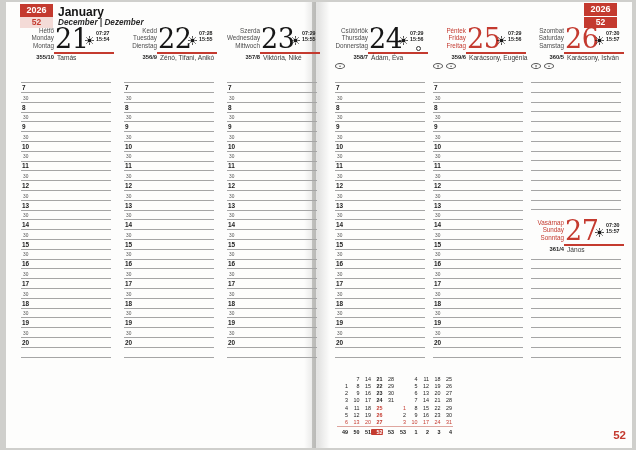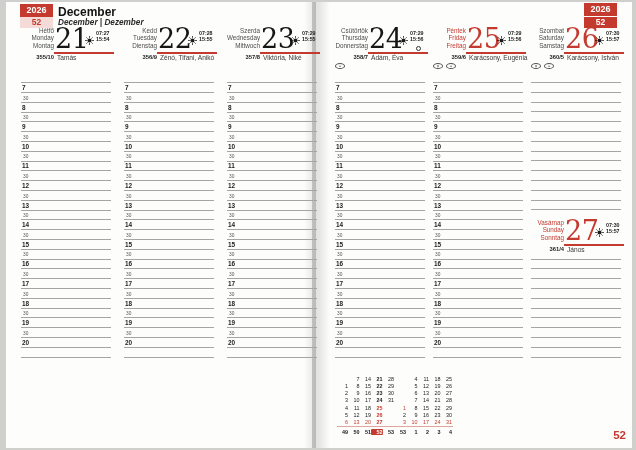--- a/index.html
+++ b/index.html
@@ -45,21 +45,21 @@
 
 <div id="cv">
   <div class="page l"></div>
   <div class="page r"></div>
   <div class="gutter"></div>
 
   <div class="hbox" style="left:20px;top:4px;">
     <div class="yr">2026</div>
     <div class="wkl">52</div>
   </div>
-  <div class="mtitle" style="left:58px;top:5px;">December</div>
+  <div class="mtitle" style="left:58px;top:5px;">January</div>
   <div class="msub" style="left:58px;top:18px;font-style:italic;">December | Dezember</div>
 
   <div class="hbox" style="left:584px;top:3px;">
     <div class="yr">2026</div>
     <div class="wkr">52</div>
   </div>
 
   <div class="pagenum" style="left:598px;top:429px;width:28px;">52</div>
 <div class="dnames" style="left: 21px; top: 27px; width: 33px;">
       <span>Hétfő</span>

